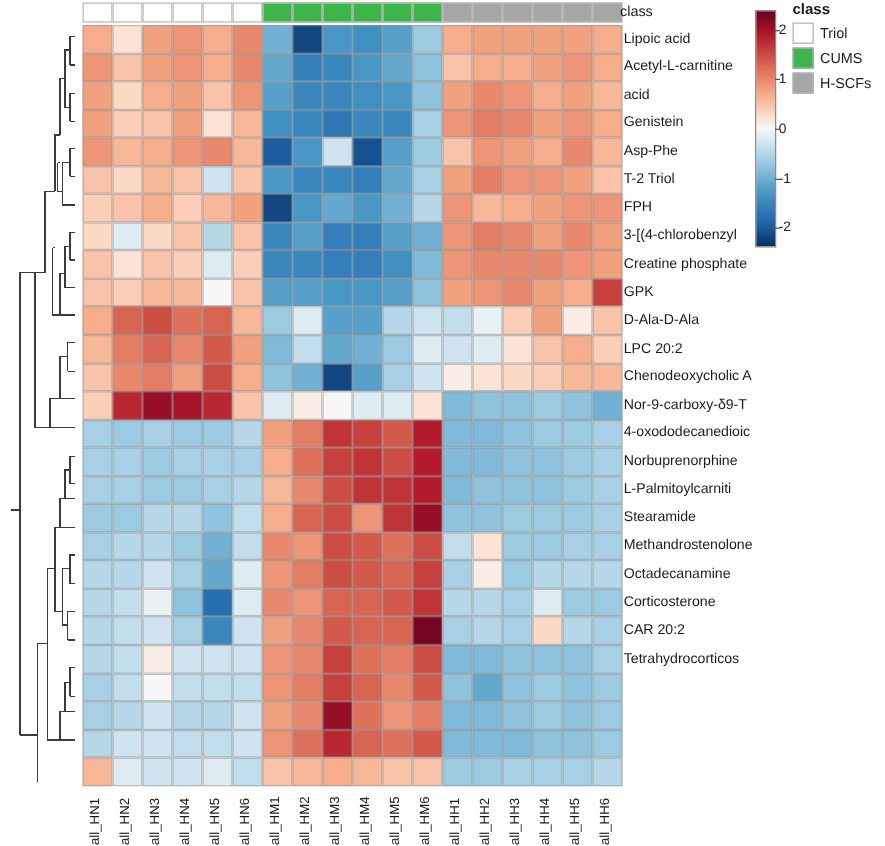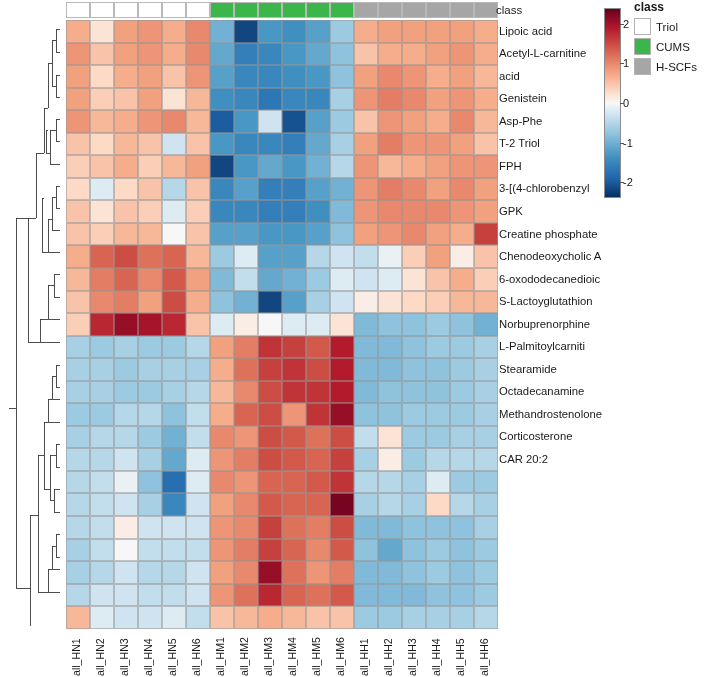--- a/index.html
+++ b/index.html
@@ -745,32 +745,35 @@
 
   <div id="rowlabels" style="height: 608.85px;">
       <div class="rowlabel" style="height: 22.55px;">Lipoic acid</div>
       <div class="rowlabel" style="height: 22.55px;">Acetyl-L-carnitine</div>
       <div class="rowlabel" style="height: 22.55px;">acid</div>
       <div class="rowlabel" style="height: 22.55px;">Genistein</div>
       <div class="rowlabel" style="height: 22.55px;">Asp-Phe</div>
       <div class="rowlabel" style="height: 22.55px;">T-2 Triol</div>
       <div class="rowlabel" style="height: 22.55px;">FPH</div>
       <div class="rowlabel" style="height: 22.55px;">3-[(4-chlorobenzyl</div>
+      <div class="rowlabel" style="height: 22.55px;">Creatine phosphate</div>
       <div class="rowlabel" style="height: 22.55px;">GPK</div>
-      <div class="rowlabel" style="height: 22.55px;">Creatine phosphate</div>
+      <div class="rowlabel" style="height: 22.55px;">D-Ala-D-Ala</div>
+      <div class="rowlabel" style="height: 22.55px;">LPC 20:2</div>
       <div class="rowlabel" style="height: 22.55px;">Chenodeoxycholic A</div>
-      <div class="rowlabel" style="height: 22.55px;">6-oxododecanedioic</div>
-      <div class="rowlabel" style="height: 22.55px;">S-Lactoyglutathion</div>
+      <div class="rowlabel" style="height: 22.55px;">Nor-9-carboxy-δ9-T</div>
+      <div class="rowlabel" style="height: 22.55px;">4-oxododecanedioic</div>
       <div class="rowlabel" style="height: 22.55px;">Norbuprenorphine</div>
       <div class="rowlabel" style="height: 22.55px;">L-Palmitoylcarniti</div>
       <div class="rowlabel" style="height: 22.55px;">Stearamide</div>
+      <div class="rowlabel" style="height: 22.55px;">Methandrostenolone</div>
       <div class="rowlabel" style="height: 22.55px;">Octadecanamine</div>
-      <div class="rowlabel" style="height: 22.55px;">Methandrostenolone</div>
       <div class="rowlabel" style="height: 22.55px;">Corticosterone</div>
       <div class="rowlabel" style="height: 22.55px;">CAR 20:2</div>
+      <div class="rowlabel" style="height: 22.55px;">Tetrahydrocorticos</div>
     </div>
   <div id="collabels" style="width: 432px;">
       <div class="collabel" style="left: 16px;">all_HN1</div>
       <div class="collabel" style="left: 40px;">all_HN2</div>
       <div class="collabel" style="left: 64px;">all_HN3</div>
       <div class="collabel" style="left: 88px;">all_HN4</div>
       <div class="collabel" style="left: 112px;">all_HN5</div>
       <div class="collabel" style="left: 136px;">all_HN6</div>
       <div class="collabel" style="left: 160px;">all_HM1</div>
       <div class="collabel" style="left: 184px;">all_HM2</div>

